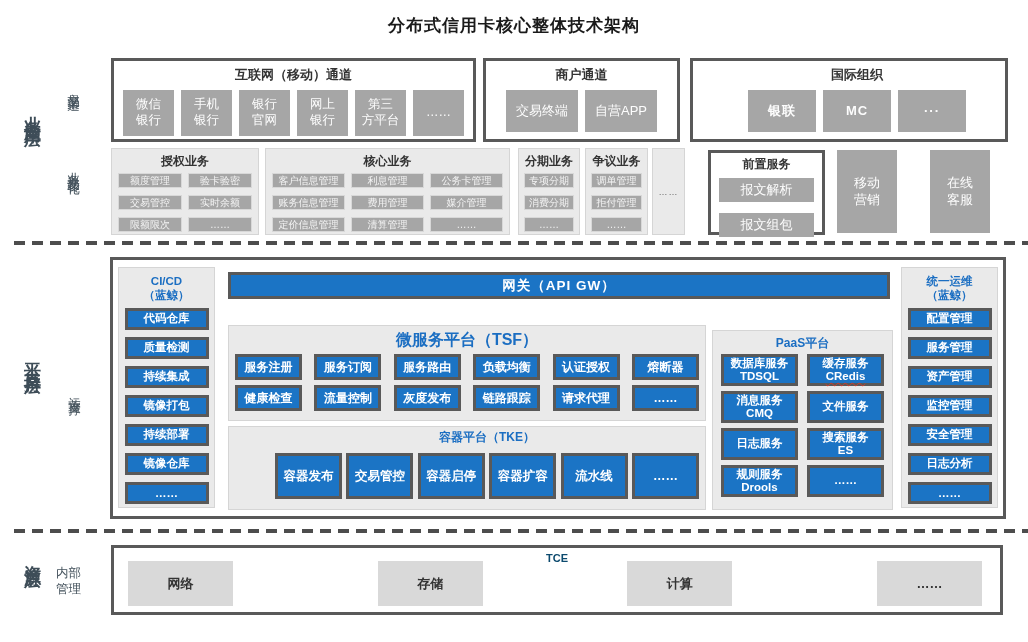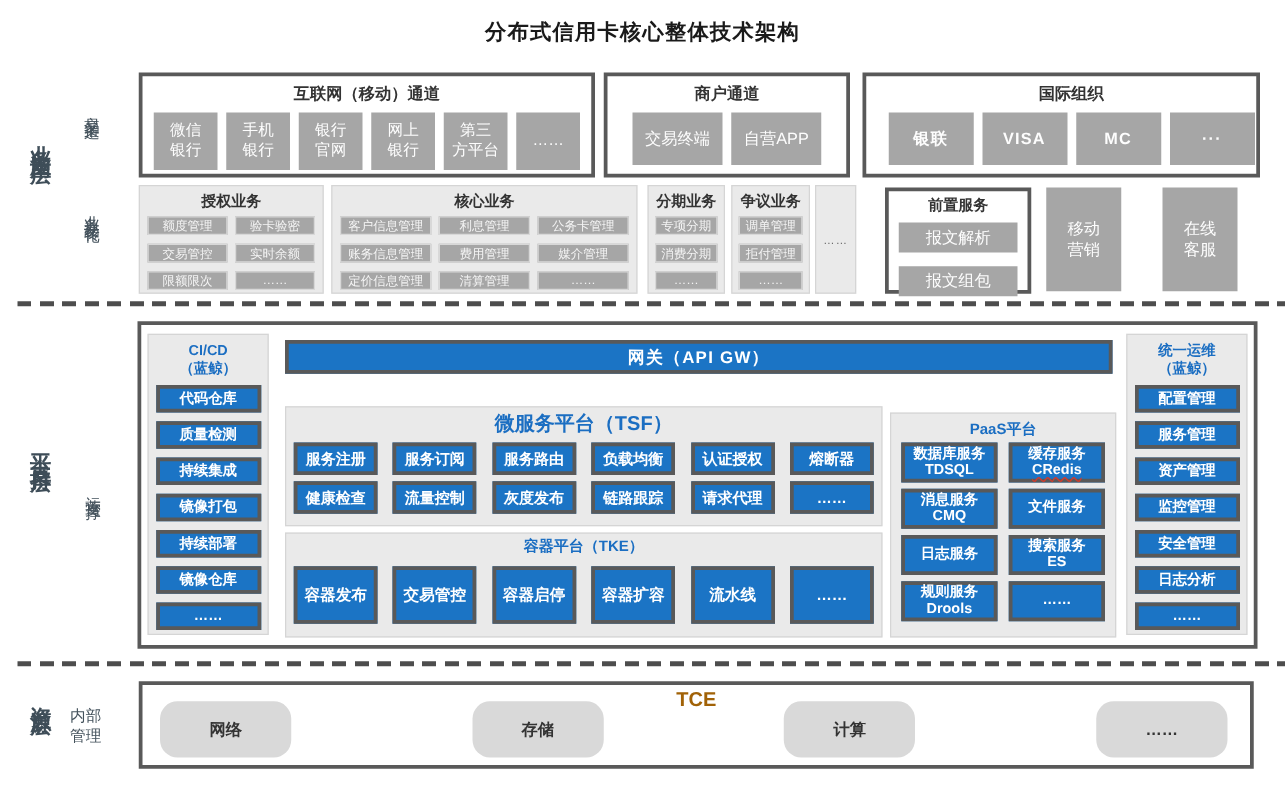--- a/index.html
+++ b/index.html
@@ -42,23 +42,23 @@
   .col-items{display:flex;flex-direction:column;align-items:center;gap:7px;margin-top:5px;}
   .colbtn{width:84px;height:22px;font-size:11.5px;flex:none;}
   .tsf-grid{display:grid;grid-template-columns:repeat(6,67px);justify-content:space-between;row-gap:5px;padding:4px 6px 0;}
   .tsfbtn{height:26px;font-size:12px;}
   .tke-grid{display:grid;grid-template-columns:repeat(6,67px);justify-content:space-between;padding:8px 6px 0;}
   .tkebtn{height:46px;font-size:12.5px;}
   .paas-grid{display:grid;grid-template-columns:repeat(2,77px);justify-content:space-between;row-gap:5px;padding:3px 8px 0;}
   .paasbtn{height:32px;font-size:11.5px;flex-direction:column;line-height:1.15;}
   .paasbtn .l2{display:block;}
   .wavy .l2{text-decoration:underline wavy #d03a2b;text-decoration-thickness:1px;text-underline-offset:2px;}
-  .res-title{position:absolute;top:4px;left:0;width:100%;text-align:center;font-size:16px;font-weight:bold;color:#a16207;}
+  .res-title{position:absolute;top:4px;left:0;width:100%;text-align:center;font-size:11px;font-weight:bold;color:#0c4a6e;}
   .res-items{position:absolute;top:13px;left:14px;right:18px;display:flex;justify-content:space-between;}
-  .resbtn{width:105px;height:45px;background:#d9d9d9;color:var(--ink);font-size:13px;font-weight:bold;display:flex;align-items:center;justify-content:center;border-radius:14px;}
+  .resbtn{width:105px;height:45px;background:#d9d9d9;color:var(--ink);font-size:13px;font-weight:bold;display:flex;align-items:center;justify-content:center;}
 </style>
 </head>
 <body>
 
 <div class="page">
 
   <div class="title">分布式信用卡核心整体技术架构</div>
 
   <div class="vlabel layer-name" style="left:24px;top:102px;">业务应用层</div>
   <div class="vlabel sub" style="left:67px;top:83px;">交易渠道</div>
@@ -97,21 +97,20 @@
     <div class="grayitem chB">交易终端</div>
         <div class="grayitem chB">自营APP</div>
       </div>
   </div>
 
   <div class="thickbox" style="left:690px;top:58px;width:318px;height:84px;padding-left:16px;">
     <div class="ch-title">国际组织</div>
     <div class="ch-items">
 
     <div class="grayitem chC">银联</div>
-        <div class="grayitem chC">VISA</div>
         <div class="grayitem chC">MC</div>
         <div class="grayitem chC">···</div>
       </div>
   </div>
 
   <div class="panel" style="left:111px;top:148px;width:148px;height:87px;">
     <div class="panel-title">授权业务</div>
     <div class="sgrid" style="grid-template-columns:repeat(2,64px);">
 
     <div class="sbtn">额度管理</div>
@@ -208,21 +207,21 @@
         <div class="bluebtn tsfbtn">熔断器</div>
         <div class="bluebtn tsfbtn">健康检查</div>
         <div class="bluebtn tsfbtn">流量控制</div>
         <div class="bluebtn tsfbtn">灰度发布</div>
         <div class="bluebtn tsfbtn">链路跟踪</div>
         <div class="bluebtn tsfbtn">请求代理</div>
         <div class="bluebtn tsfbtn">……</div>
       </div>
   </div>
 
-  <div class="panel" style="left:228px;top:426px;width:478px;height:84px;">
+  <div class="panel" style="left:228px;top:426px;width:478px;height:84px;padding-left:40px;">
     <div class="blue-title" style="padding-top:3px;font-size:12px;">容器平台（TKE）</div>
     <div class="tke-grid">
 
     <div class="bluebtn tkebtn">容器发布</div>
         <div class="bluebtn tkebtn">交易管控</div>
         <div class="bluebtn tkebtn">容器启停</div>
         <div class="bluebtn tkebtn">容器扩容</div>
         <div class="bluebtn tkebtn">流水线</div>
         <div class="bluebtn tkebtn">……</div>
       </div>

